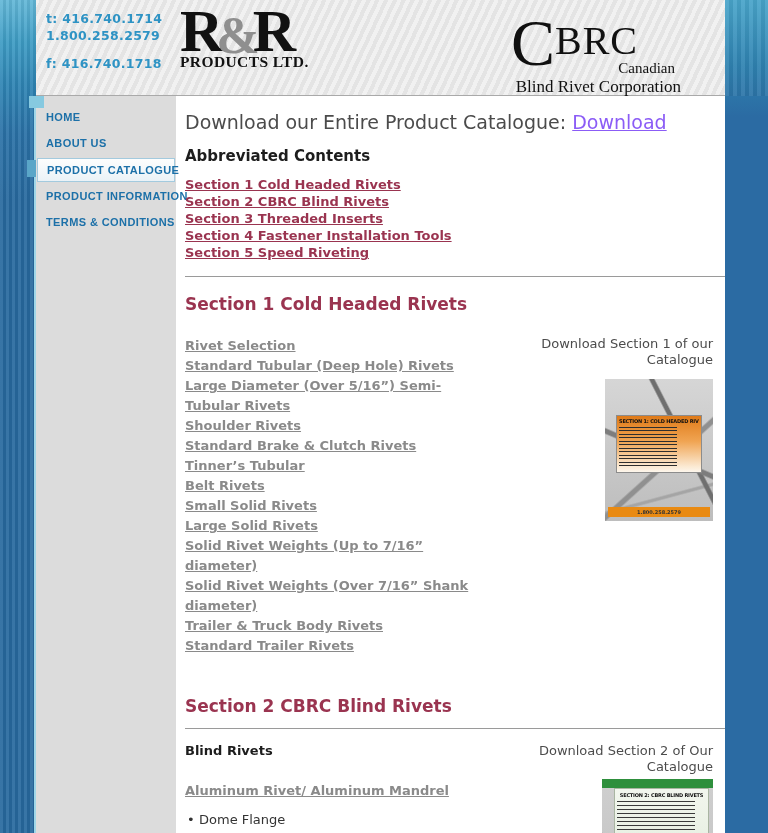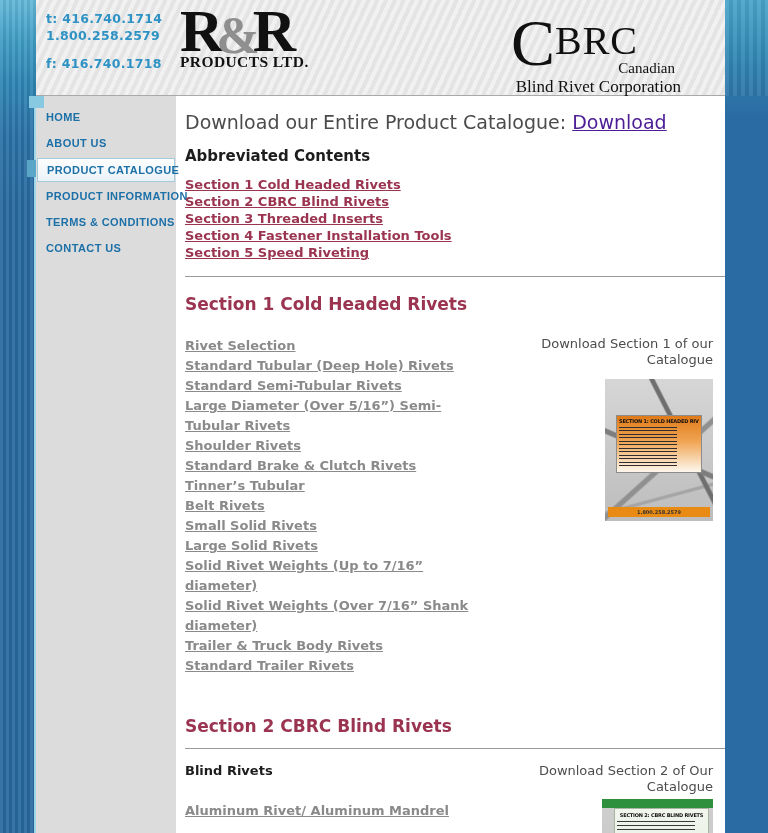--- a/index.html
+++ b/index.html
@@ -63,21 +63,21 @@
   .nav-item.active {
     height:24px; line-height:22px; margin:2px 1px 1px 1px; padding-left:9px;
     background:linear-gradient(#fdfdfd, #eaf2f7);
     border:1px solid #a3cade;
     text-align:center;
   }
 
   
   .content { position:absolute; left:185px; top:96px; width:540px; color:#3c3c3c; }
   .page-title { font-size:19px; font-weight:400; color:#4b4b4b; margin-top:15px; }
-  .page-title a { color:#4c1d95; }
+  .page-title a { color:#8b5cf6; }
   .abbrev-heading { font-size:15px; font-weight:bold; color:#1d1d1d; margin-top:14px; }
   .contents-links { margin-top:11px; }
   .contents-links a { display:block; font-size:13px; font-weight:bold; color:#9a3450; line-height:17px; text-decoration:underline; }
   hr.rule { border:none; border-top:1px solid #9a9a9a; margin-top:15px; }
   .section-heading { font-size:17px; font-weight:bold; color:#9a3450; }
   #s1-heading { margin-top:17px; }
   .s1-row { display:flex; margin-top:22px; }
   .s1-links { width:305px; }
   .s1-links a { display:block; font-size:13px; font-weight:bold; color:#8a8a8a; line-height:20px; text-decoration:underline; }
   .right-col { flex:1; display:flex; flex-direction:column; align-items:flex-end; padding-right:12px; }
@@ -168,21 +168,20 @@
 <div class="band-square-2"></div>
 <div class="right-band"></div>
 
 <div class="sidebar">
   <nav class="nav">
     <div class="nav-item">HOME</div>
     <div class="nav-item">ABOUT US</div>
     <div class="nav-item active">PRODUCT CATALOGUE</div>
     <div class="nav-item">PRODUCT INFORMATION</div>
     <div class="nav-item">TERMS &amp; CONDITIONS</div>
-    <div class="nav-item">CONTACT US</div>
   </nav>
 </div>
 
 <div class="content">
 
   <div class="page-title"><span>Download our Entire Product Catalogue: </span><a href="#">Download</a></div>
 
   <div class="abbrev-heading">Abbreviated Contents</div>
 
   <div class="contents-links">
@@ -194,21 +193,20 @@
   </div>
 
   <hr class="rule">
 
   <div class="section-heading" id="s1-heading">Section 1 Cold Headed Rivets</div>
 
   <div class="s1-row">
     <div class="s1-links">
       <a href="#">Rivet Selection</a>
       <a href="#">Standard Tubular (Deep Hole) Rivets</a>
-      <a href="#">Standard Semi-Tubular Rivets</a>
       <a href="#">Large Diameter (Over 5/16”) Semi-Tubular Rivets</a>
       <a href="#">Shoulder Rivets</a>
       <a href="#">Standard Brake &amp; Clutch Rivets</a>
       <a href="#">Tinner’s Tubular</a>
       <a href="#">Belt Rivets</a>
       <a href="#">Small Solid Rivets</a>
       <a href="#">Large Solid Rivets</a>
       <a href="#">Solid Rivet Weights (Up to 7/16” diameter)</a>
       <a href="#">Solid Rivet Weights (Over 7/16” Shank diameter)</a>
       <a href="#">Trailer &amp; Truck Body Rivets</a>

